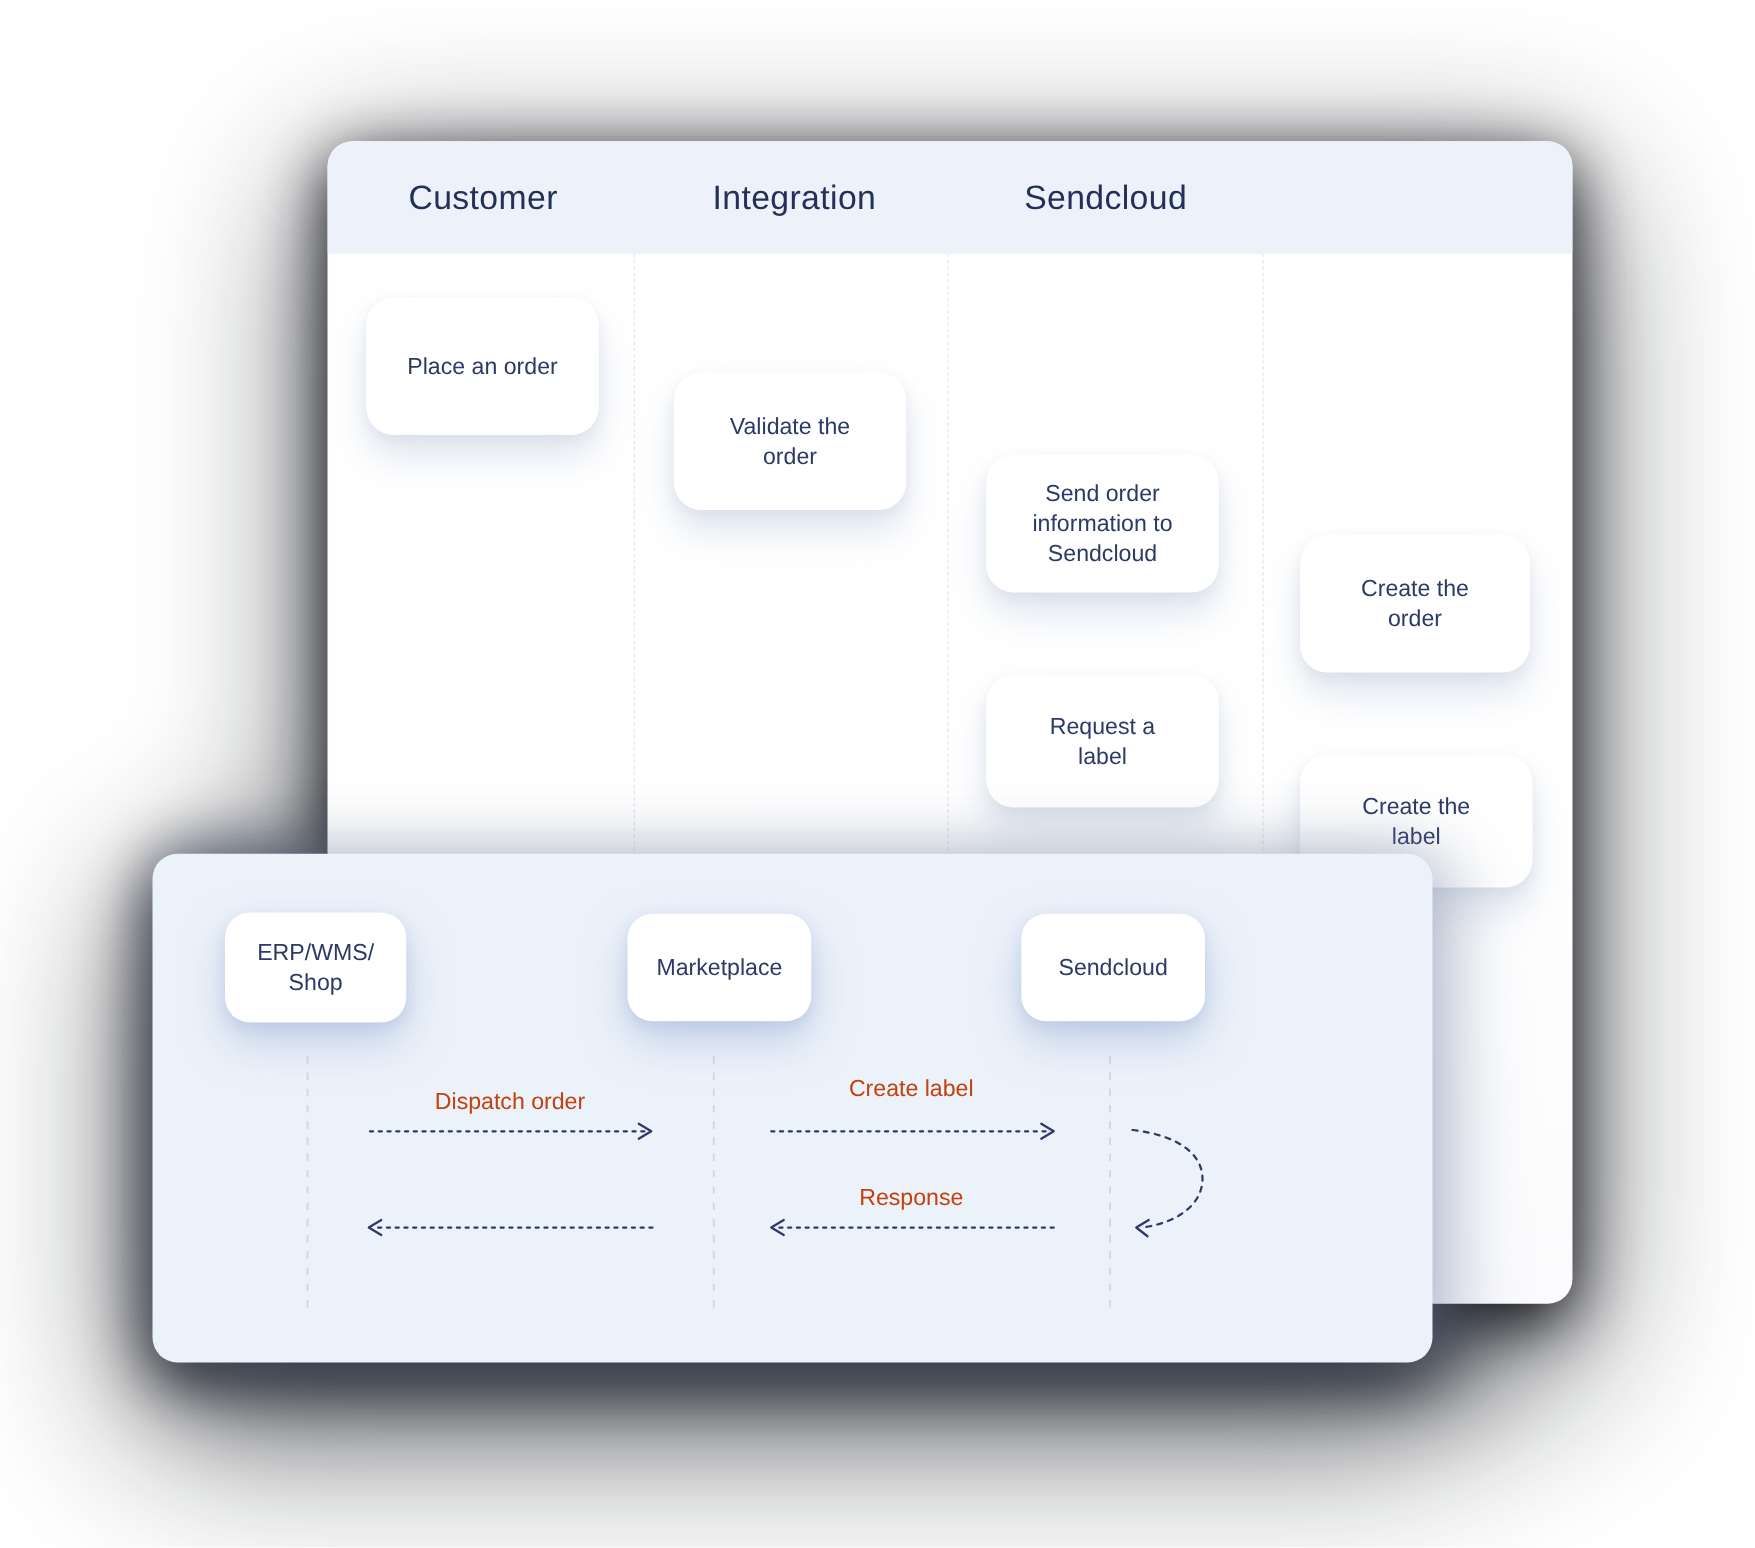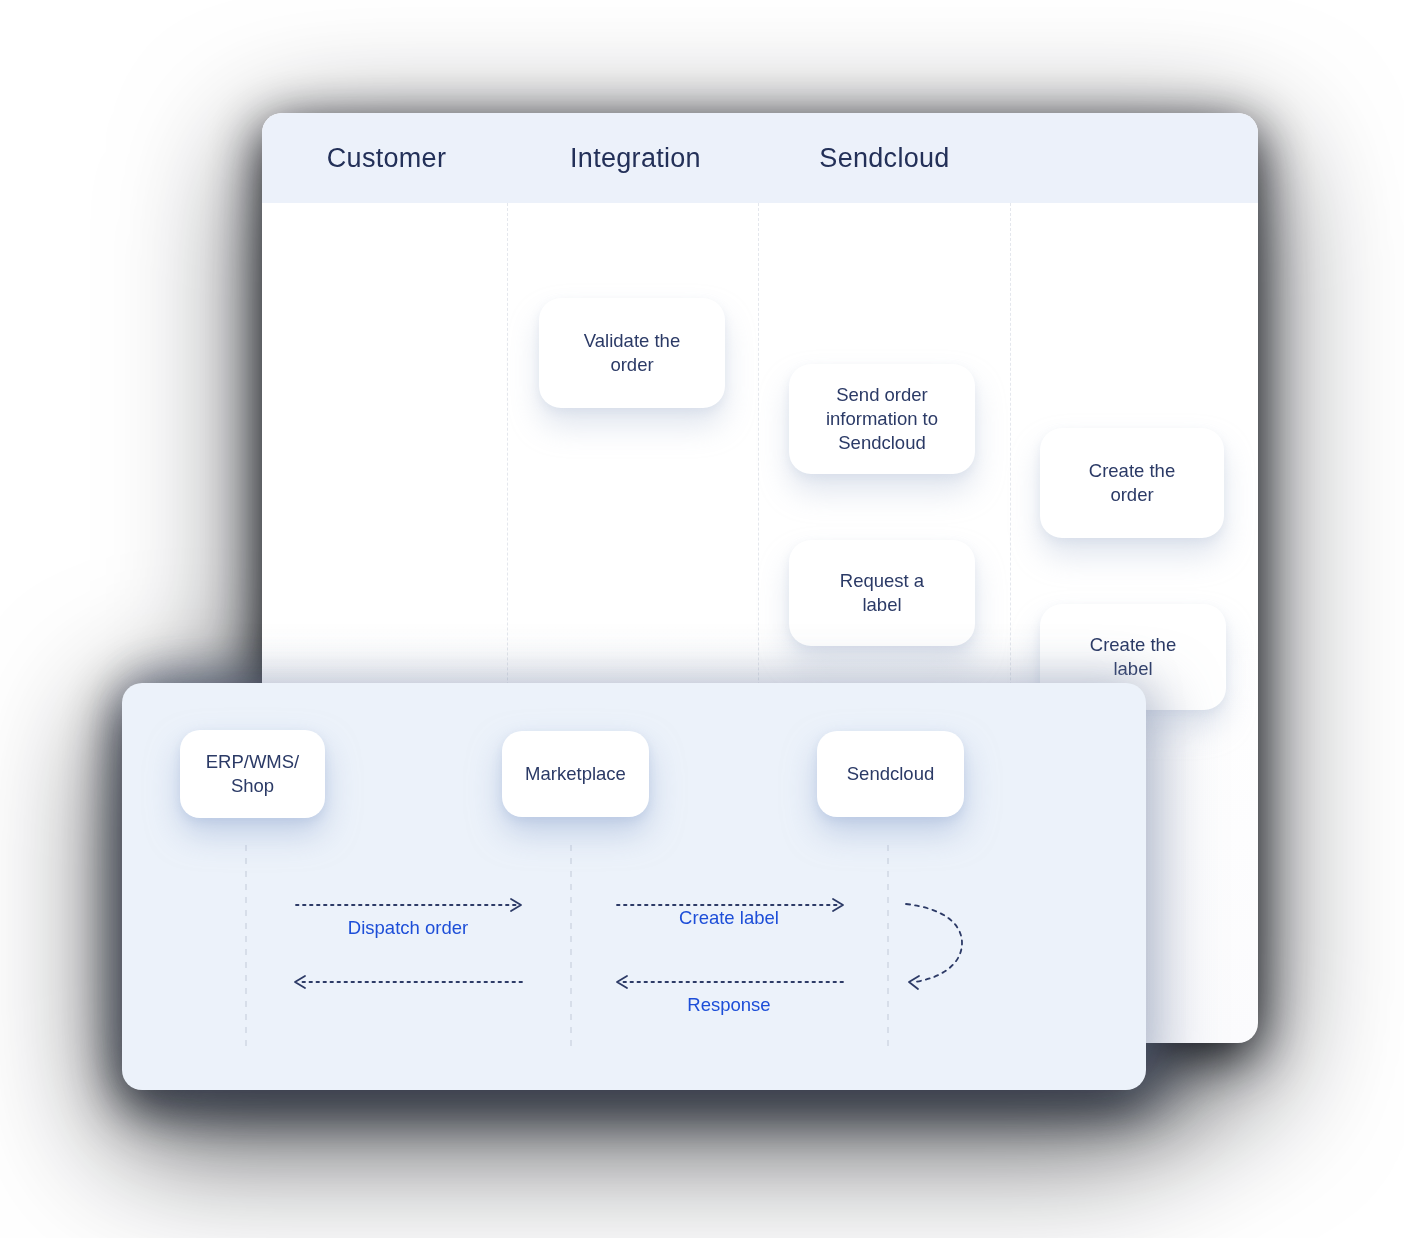--- a/index.html
+++ b/index.html
@@ -46,21 +46,21 @@
     background:#ECF2FA;border-radius:20px;
     box-shadow:22px 4px 55px -4px rgba(125,140,170,0.5), 0 -14px 45px -10px rgba(125,140,170,0.35);
   }
   .actor{
     position:absolute;background:#ffffff;border-radius:20px;
     display:flex;align-items:center;justify-content:center;text-align:center;
     box-shadow:0 16px 32px rgba(160,180,215,0.55), 0 4px 10px rgba(160,180,215,0.3);
   }
   .seq-svg{position:absolute;left:0;top:0;}
   .msg-label{
-    position:absolute;font-size:18.5px;line-height:23px;font-weight:500;color:#1d4ed8;margin-top:47px;
+    position:absolute;font-size:18.5px;line-height:23px;font-weight:500;color:#c2410c;
   }
   .msg-label.centered{text-align:center;}
   .msg-label .ln{display:block;}
 </style>
 </head>
 <body>
 
 <div class="stage">
 
   <div class="panel-main">
@@ -68,20 +68,25 @@
     <div class="sw-header">
       <div class="col">Customer</div>
       <div class="col">Integration</div>
       <div class="col">Sendcloud</div>
     </div>
 
     <div class="divider" style="left:245px"></div>
     <div class="divider" style="left:496px"></div>
     <div class="divider" style="left:748px"></div>
 
+    <div class="card" style="left:31px;top:125px;width:186px;height:110px">
+      <div class="card-text">
+        <span class="ln">Place an order</span>
+      </div>
+    </div>
 
     <div class="card" style="left:277px;top:185px;width:186px;height:110px">
       <div class="card-text">
         <span class="ln">Validate the</span>
         <span class="ln">order</span>
       </div>
     </div>
 
     <div class="card" style="left:527px;top:251px;width:186px;height:110px">
       <div class="card-text">

